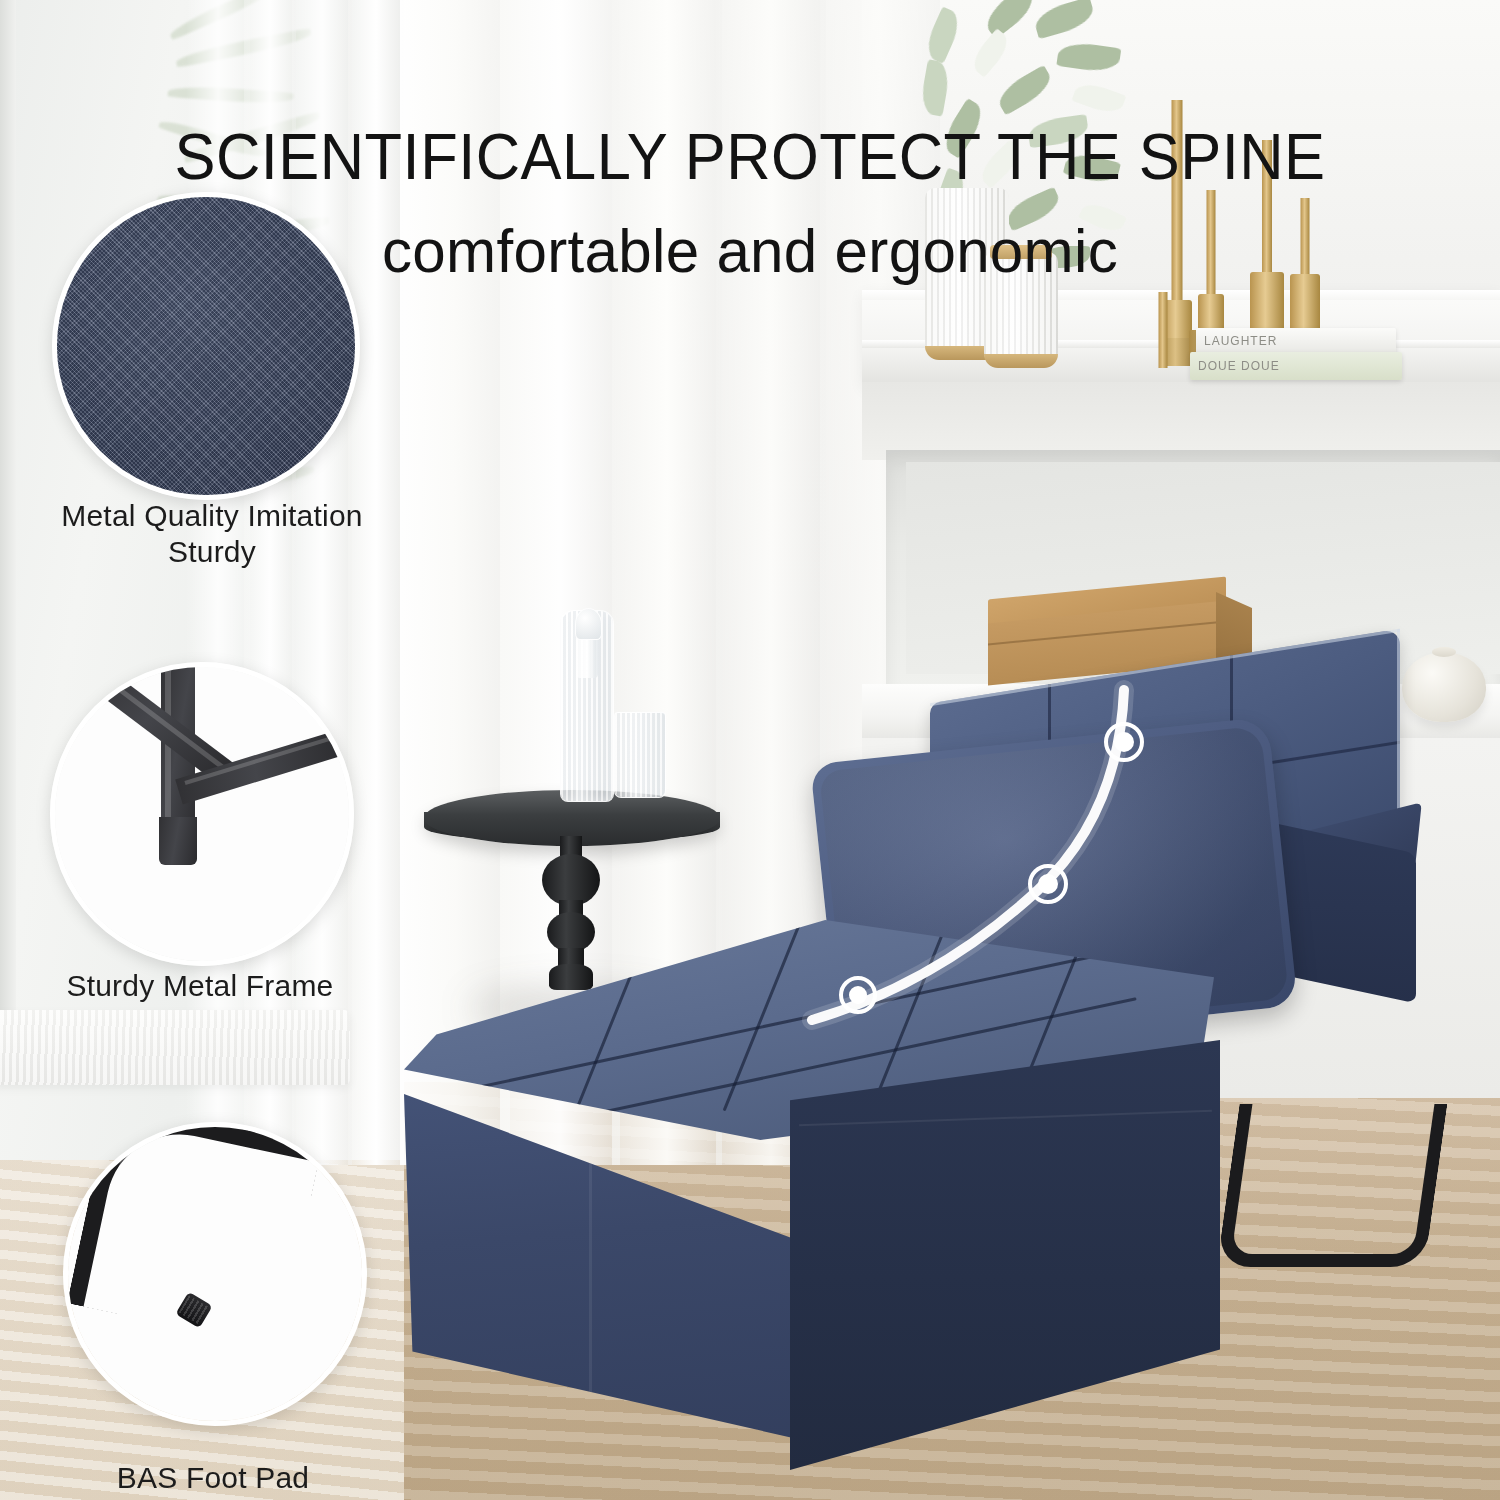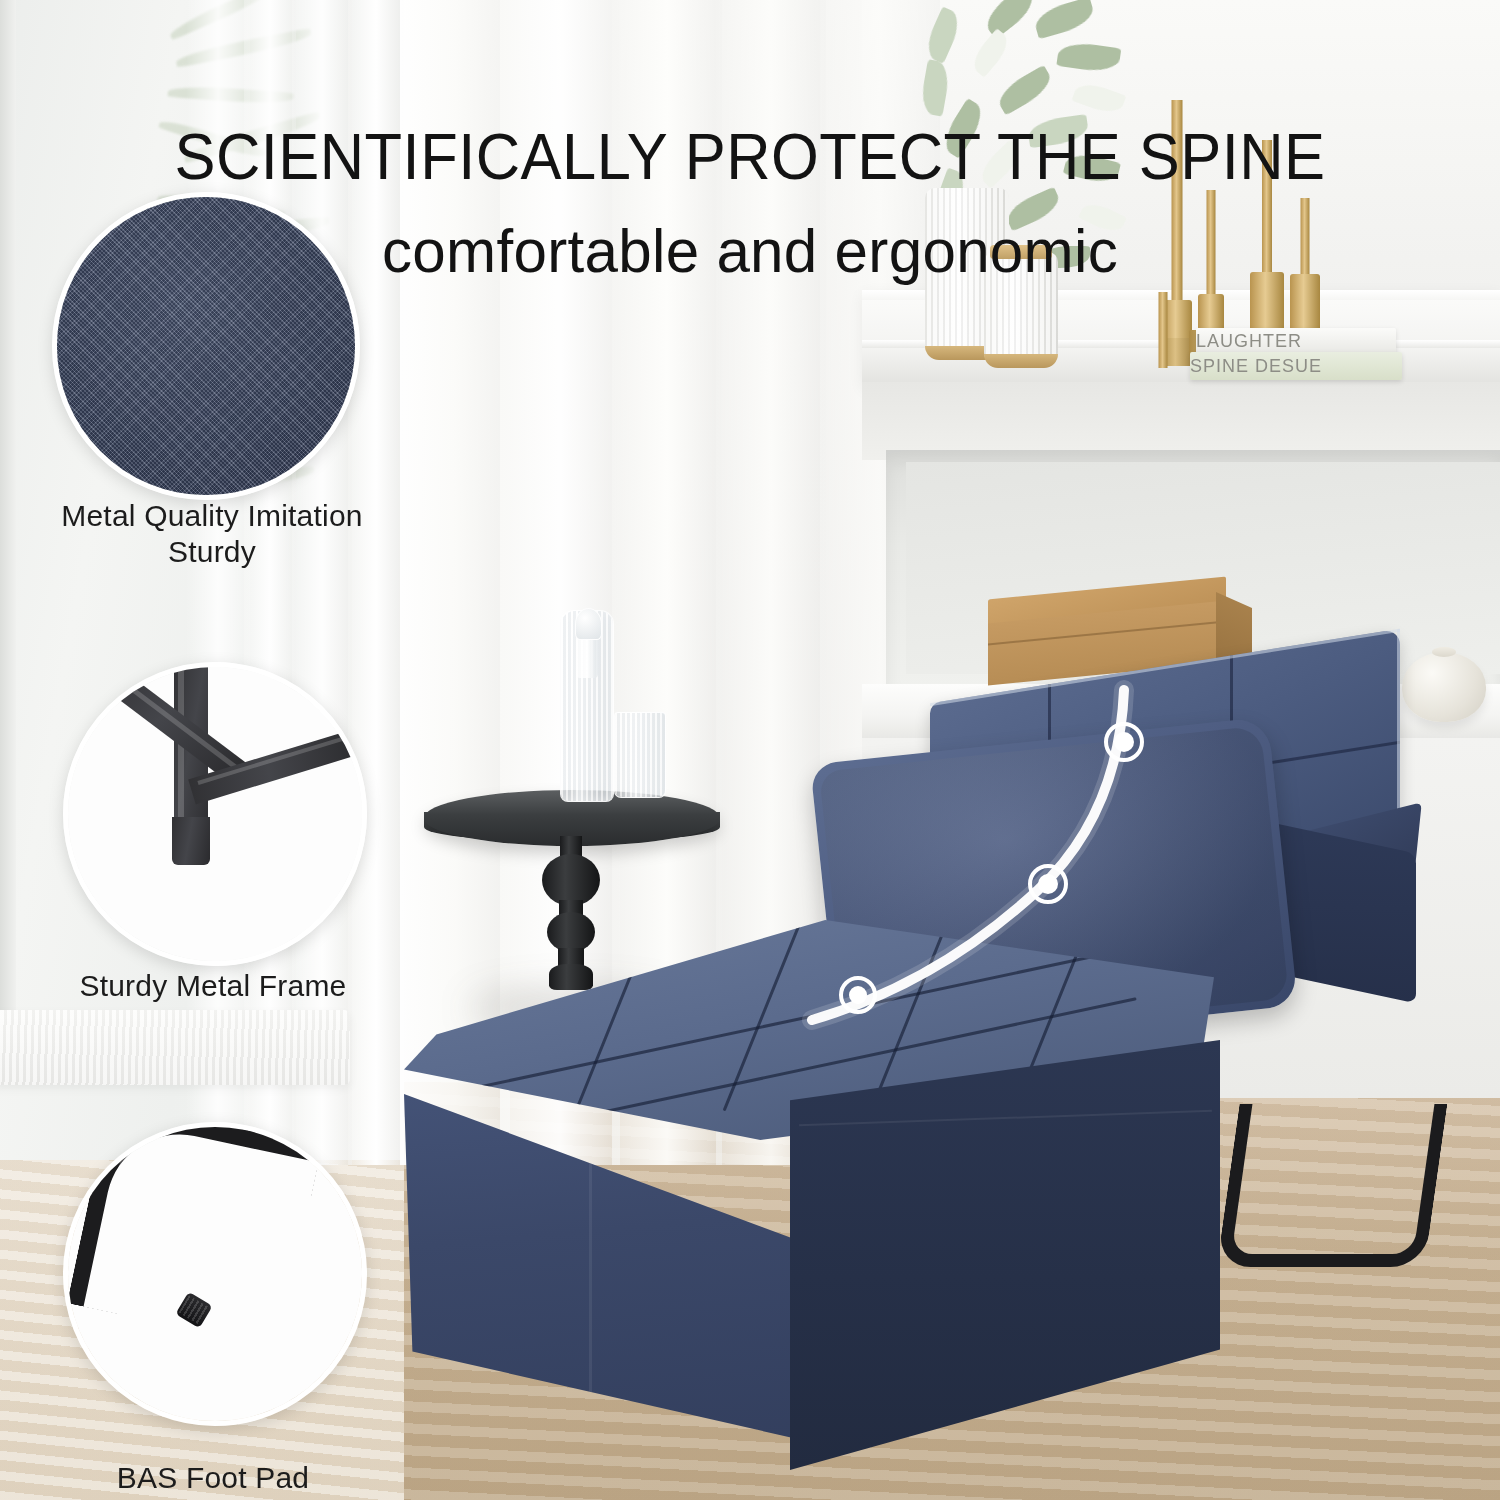--- a/index.html
+++ b/index.html
@@ -129,22 +129,22 @@
   .candle{position:absolute;}
   .candle .stem{position:absolute;left:50%;transform:translateX(-50%);
     background:linear-gradient(90deg,#b9944f,#e3c68b 45%,#a88740);}
   .candle .cup{position:absolute;left:50%;transform:translateX(-50%);
     background:linear-gradient(90deg,#b9944f,#e6cb92 45%,#a88740);
     border-radius:3px 3px 1px 1px;}
   .candle .foot{position:absolute;left:50%;transform:translateX(-50%);
     background:linear-gradient(90deg,#ab8a46,#dcc084 45%,#9d7e3d);border-radius:2px;}
 
   .book{position:absolute;border-radius:2px;box-shadow:0 2px 5px rgba(0,0,0,.12);}
-  .book .txt{position:absolute;left:0;top:50%;transform:translateY(-50%);
-    font-size:18px;letter-spacing:1px;color:#8d8d86;}
+  .book .txt{position:absolute;left:8px;top:50%;transform:translateY(-50%);
+    font-size:12px;letter-spacing:1px;color:#8d8d86;}
 
   .box-top{
     position:absolute;left:988px;top:588px;width:238px;height:38px;
     background:linear-gradient(170deg,#cfa46a,#bb8f55);
     transform:skewY(-5.5deg);border-radius:2px;
   }
   .box-body{
     position:absolute;left:988px;top:612px;width:238px;height:62px;
     background:linear-gradient(180deg,#c59a62,#b78d55);
     transform:skewY(-5.5deg);
@@ -473,21 +473,21 @@
       <div class="cup" style="top:76px;width:30px;height:90px;"></div>
     </div>
     <div class="candle" style="left:1150px;top:292px;width:26px;height:76px;">
       <div class="stem" style="top:0;width:9px;height:76px;"></div>
     </div>
 
     <div class="book" style="left:1196px;top:328px;width:200px;height:26px;background:linear-gradient(180deg,#fbfbf9,#e8e8e4);">
       <span class="txt">LAUGHTER</span>
     </div>
     <div class="book" style="left:1190px;top:352px;width:212px;height:28px;background:linear-gradient(180deg,#e9eee0,#d8dfc9);">
-      <span class="txt">SPINE DESUE</span>
+      <span class="txt">DOUE DOUE</span>
     </div>
 
     <div class="box-top"></div>
     <div class="box-body"></div>
     <div class="box-side"></div>
 
     <div class="sphere-vase"></div>
 
     <div class="soft-shadow" style="left:470px;top:990px;width:210px;height:36px;"></div>
     <div class="table-rim"></div>
@@ -562,21 +562,21 @@
   <div class="headline hl2">comfortable and ergonomic</div>
 
   <div class="callout" style="left:40px;top:192px;width:344px;height:390px;">
     <div class="circle" style="left:12px;top:0;width:298px;height:298px;">
       <div class="fabric"></div>
     </div>
     <div class="label" style="top:306px;">Metal Quality Imitation</div>
     <div class="label" style="top:342px;">Sturdy</div>
   </div>
 
-  <div class="callout" style="left:58px;top:662px;width:310px;height:360px;">
+  <div class="callout" style="left:45px;top:662px;width:310px;height:360px;">
     <div class="circle" style="left:5px;top:0;width:294px;height:294px;">
       <div class="frame-bg"></div>
 
       <div class="bar" style="left:106px;top:-6px;width:34px;height:200px;"></div>
       <div class="bar-hl" style="left:110px;top:-6px;width:6px;height:198px;"></div>
 
       <div class="bar" style="left:-6px;top:96px;width:180px;height:26px;
             transform:rotate(37deg);transform-origin:right center;"></div>
       <div class="bar-hl" style="left:2px;top:98px;width:166px;height:5px;
             transform:rotate(37deg);transform-origin:right center;"></div>

